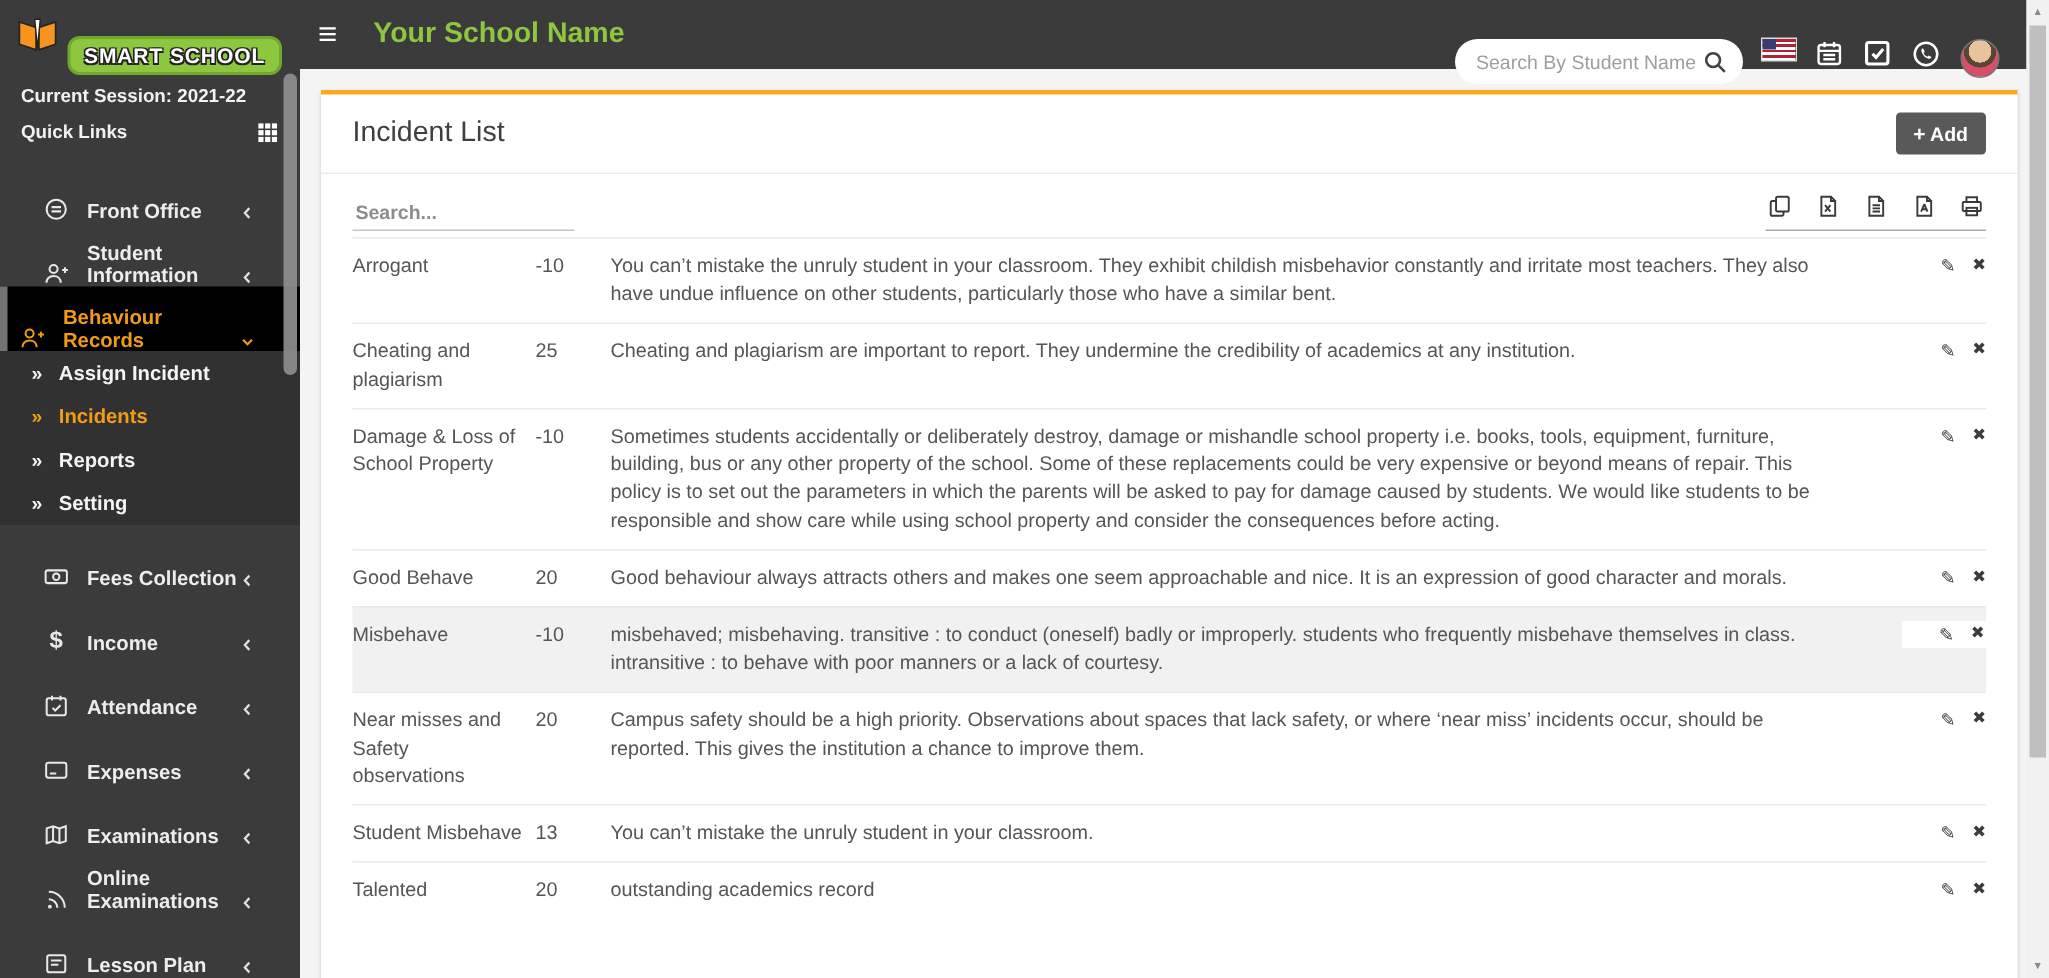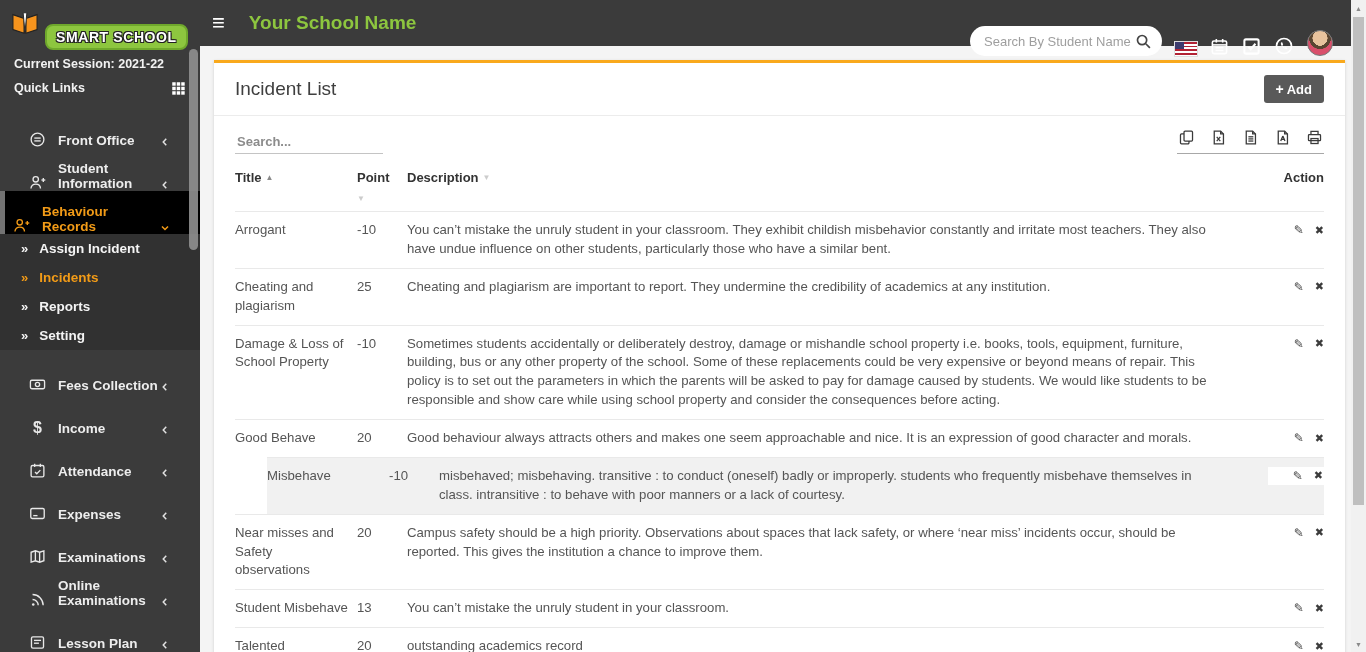--- a/index.html
+++ b/index.html
@@ -11,21 +11,21 @@
   
   .header { position:absolute; top:0; left:0; width:1351px; height:46px; background:#3b3b3b;
             display:flex; align-items:center; z-index:6; }
   .logo { width:200px; flex:none; display:flex; align-items:center; padding-left:10px; gap:5px; }
   .logo-book { width:30px; height:26px; flex:none; }
   .logo-pill { background:#8dc63f; color:#fff; font-weight:bold; font-size:14px; letter-spacing:.6px;
                padding:3px 9px; border-radius:8px; border:2px solid #6fa82c; white-space:nowrap;
                text-shadow:1px 1px 0 #222,-1px 1px 0 #222,1px -1px 0 #222,-1px -1px 0 #222;margin-top:28px; }
   .hamburger { color:#fff; font-size:22px; font-weight:bold; margin-left:12px; cursor:pointer; line-height:1; }
   .school-name { color:#8dc63f; font-size:19px; font-weight:bold; margin-left:24px; }
-  .header-right { margin-left:auto; display:flex; align-items:flex-end; gap:13px; padding-right:18px;margin-top:36px; }
+  .header-right { margin-left:auto; display:flex; align-items:flex-start; gap:13px; padding-right:18px;margin-top:36px; }
   .search-pill { background:#fff; border-radius:16px; height:30px; width:192px; display:flex;
                  align-items:center; padding:0 10px 0 14px; }
   .search-pill input { border:0; outline:0; flex:1; min-width:0; font-size:13px; color:#555;
                        font-family:"Liberation Sans", sans-serif; }
   .search-pill input::placeholder { color:#9e9e9e; }
   .search-pill .ic { color:#444; }
   .flag { width:22px; height:14px; position:relative; flex:none;
           background:repeating-linear-gradient(#b22234 0 1.8px,#fff 1.8px 3.6px); box-shadow:0 0 0 1px #ddd; }
   .flag::after { content:""; position:absolute; left:0; top:0; width:9px; height:7px; background:#3c3b6e; }
   .hicon { color:#fff; cursor:pointer; }
@@ -76,21 +76,21 @@
   .thead { display:flex; font-size:13px; font-weight:bold; color:#333; padding:12px 0 8px; }
   .c-title { width:122px; flex:none; padding-right:8px; }
   .c-point { width:50px; flex:none; }
   .c-desc  { flex:1; padding-right:60px; }
   .c-action{ width:56px; flex:none; text-align:right; }
   .sort { font-size:8px; margin-left:4px; vertical-align:2px; }
   .sort.dark { color:#8a8a8a; } .sort.lite { color:#cccccc; }
   .point-sub { display:block; font-size:8px; color:#ccc; margin-top:9px; }
   .trow { display:flex; border-top:1px solid #e9e9e9; padding:9px 0; font-size:13.2px; color:#555;
           line-height:1.43; }
-  .trow.hl { background:#f1f1f1;margin-left:32px; }
+  .trow.hl { background:#f1f1f1; }
   .actions { display:flex; gap:11px; justify-content:flex-end; align-items:center; height:18px; }
   .act { font-size:12px; color:#3c3c3c; cursor:pointer; line-height:1; }
   .act.del { font-size:11px; }
   .trow.hl .actions { background:#fff; padding:1px 1px 1px 5px; }
 
   
   .pagebar { position:absolute; right:0; top:0; width:15px; height:652px; background:#f1f1f1; z-index:10; }
   .pagebar .arr { position:absolute; left:0; width:15px; height:16px; color:#8a8a8a; font-size:7px;
                   display:flex; align-items:center; justify-content:center; cursor:pointer; }
   .pagebar .arr.down { bottom:0; }
@@ -383,35 +383,20 @@
           <svg viewBox="0 0 24 24" width="17" height="17" fill="none" stroke="currentColor" stroke-width="1.8">
             <path d="M7 8 V3.5 h10 V8"></path>
               <rect x="3.5" y="8" width="17" height="8.5" rx="1"></rect>
               <rect x="7" y="13.5" width="10" height="7"></rect>
           </svg>
         </span>
       </div>
     </div>
 
     <div class="table">
-      <div class="thead">
-        <div class="c-title">
-          <span>Title</span><span class="sort dark">▲</span>
-        </div>
-        <div class="c-point">
-          <span>Point</span>
-          <span class="point-sub">▼</span>
-        </div>
-        <div class="c-desc">
-          <span>Description</span><span class="sort lite">▼</span>
-        </div>
-        <div class="c-action">
-          <span>Action</span>
-        </div>
-      </div>
       <div id="tbody">
           <div class="trow">
             <div class="c-title">Arrogant</div>
             <div class="c-point">-10</div>
             <div class="c-desc">You can’t mistake the unruly student in your classroom. They exhibit childish misbehavior constantly and irritate most teachers. They also have undue influence on other students, particularly those who have a similar bent.</div>
             <div class="c-action">
               <span class="actions">
                 <span class="act">✎</span>
                 <span class="act del">✖</span>
               </span>

